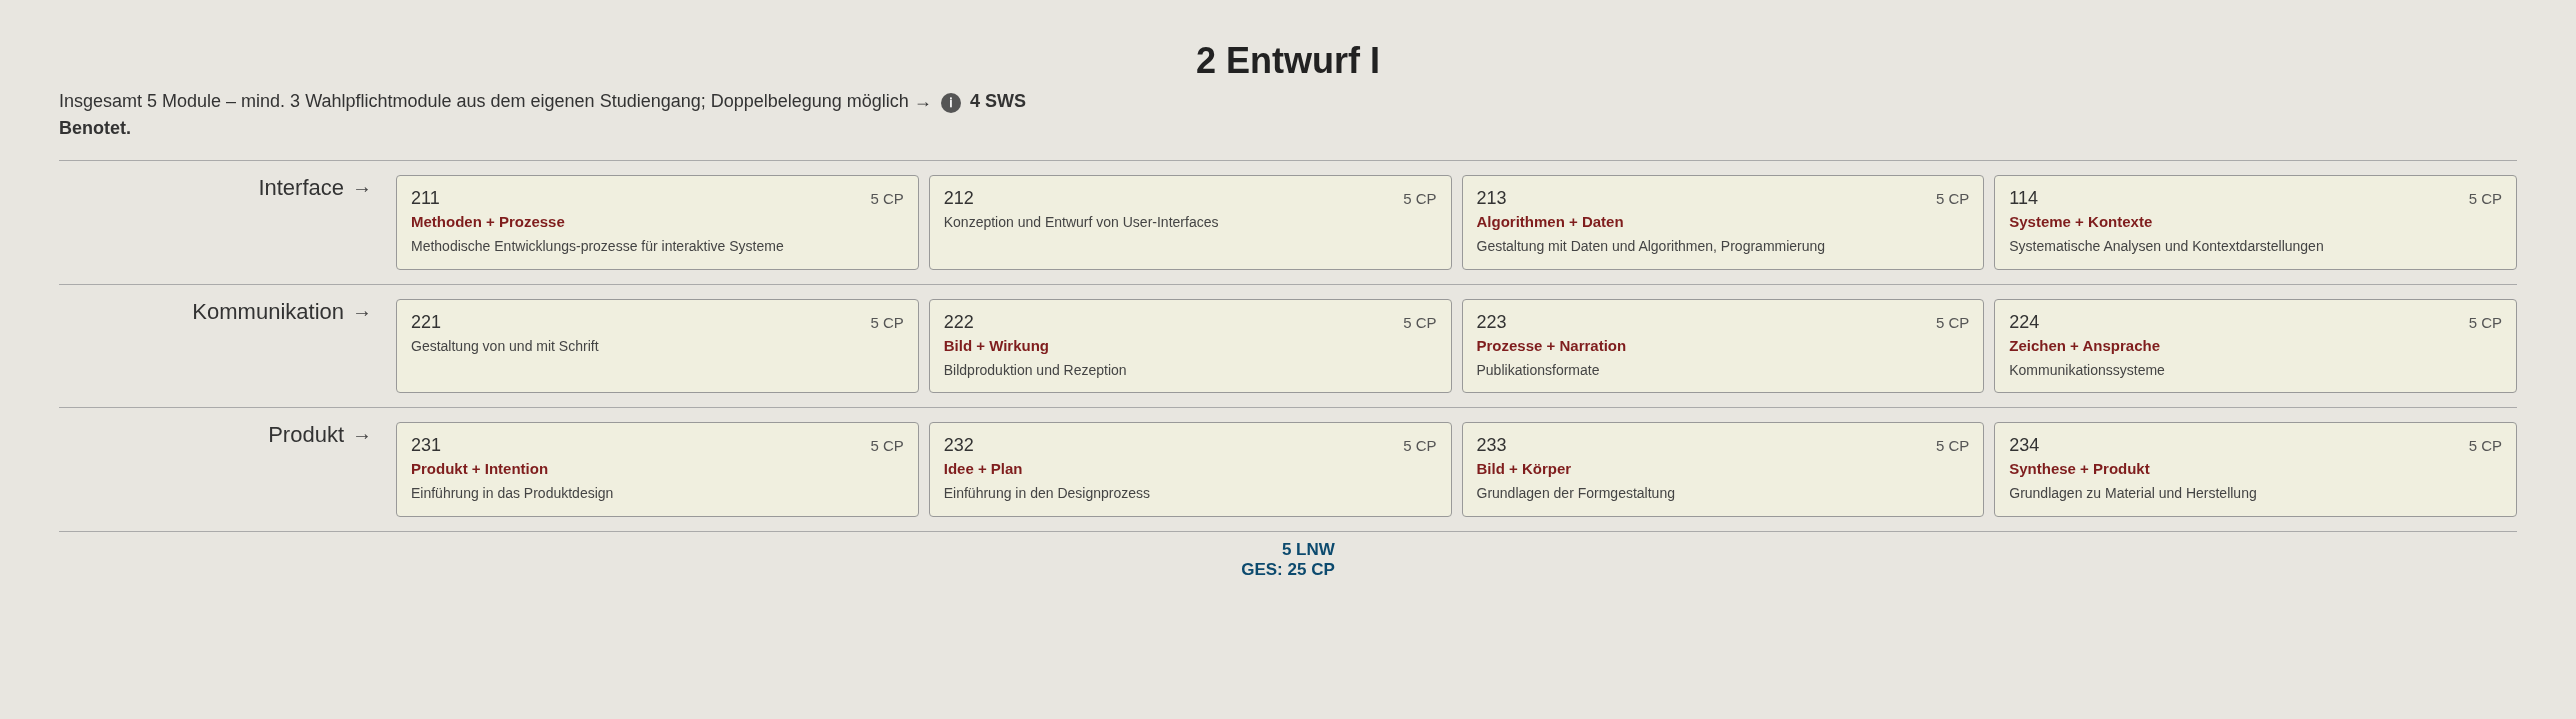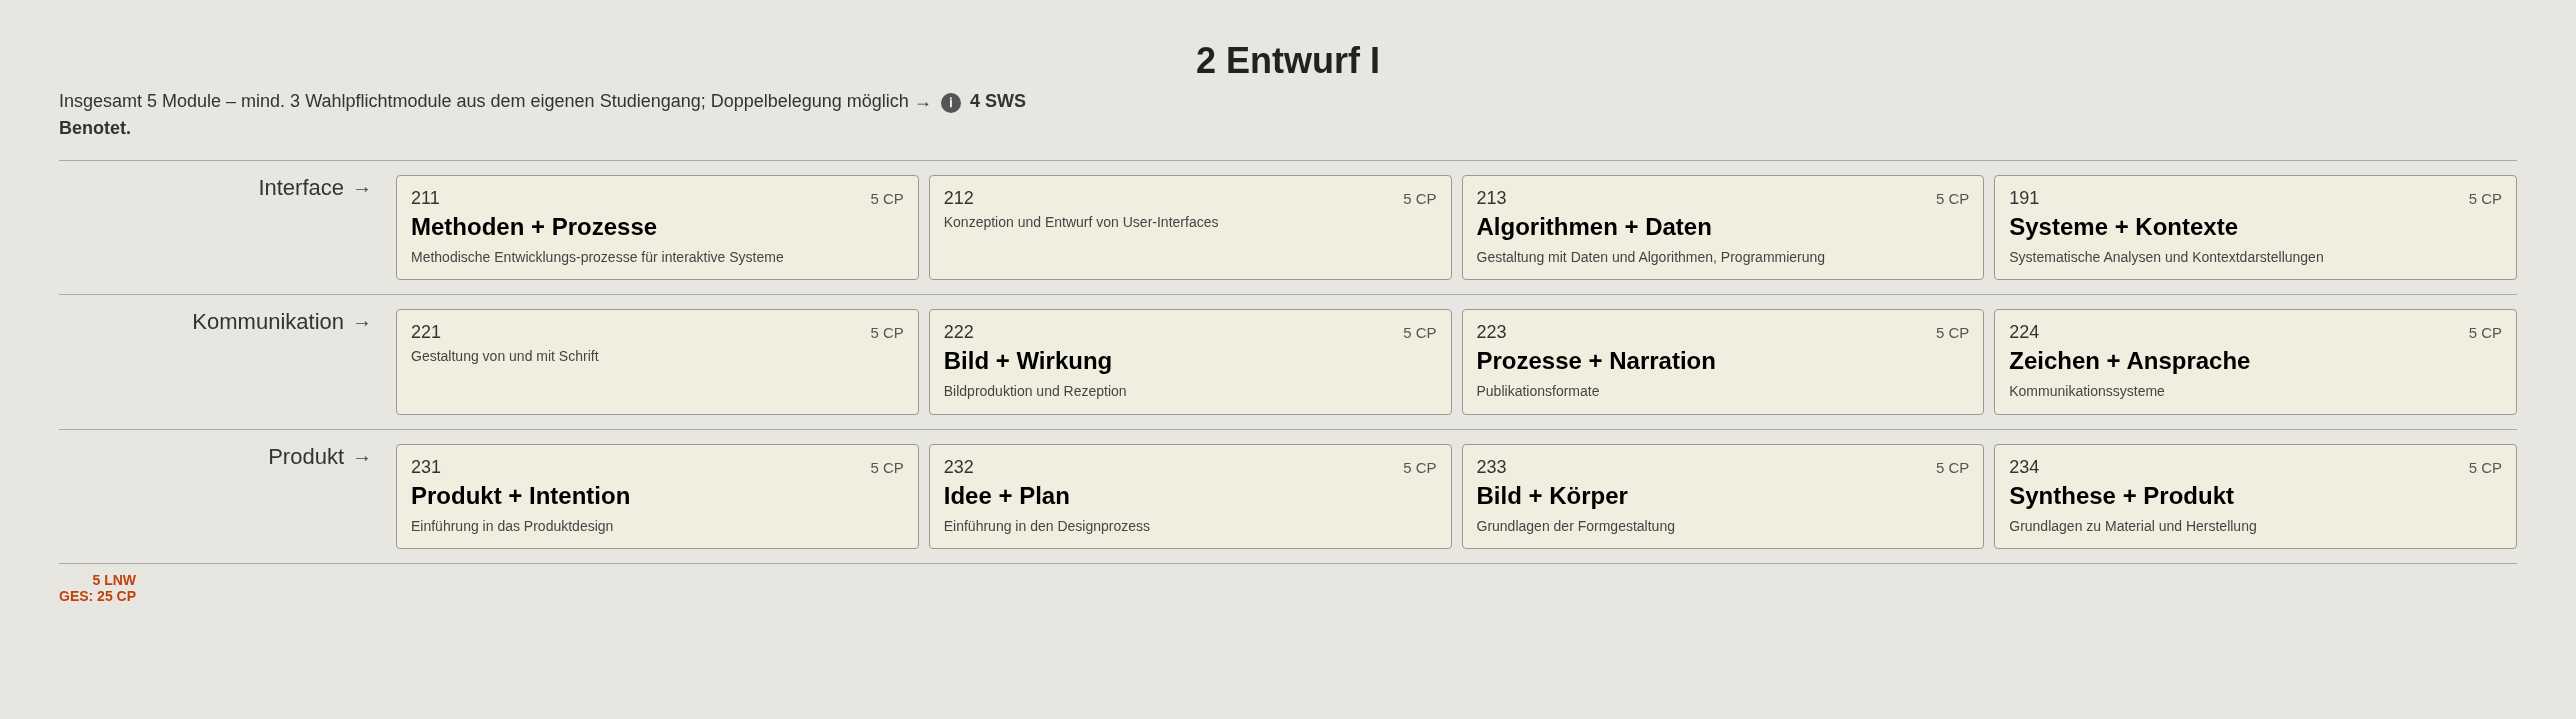--- a/index.html
+++ b/index.html
@@ -108,38 +108,38 @@
       font-size: 18px;
       color: #333;
       font-weight: normal;
     }
     .card-cp {
       font-size: 15px;
       color: #555;
       white-space: nowrap;
     }
     .card-title {
-      font-size: 24px;
-      font-weight: bold;
-      color: #000000;
+      font-size: 15px;
+      font-weight: bold;
+      color: #7f1d1d;
       margin-bottom: 6px;
       line-height: 1.2;
     }
     .card-desc {
       font-size: 14px;
       color: #444;
       line-height: 1.4;
     }
     .footer-area {
       display: flex;
-      justify-content: flex-start;
+      justify-content: center;
       padding-top: 8px;
-      font-size: 14px;
-      font-weight: bold;
-      color: #c2410c;
+      font-size: 17px;
+      font-weight: bold;
+      color: #0c4a6e;
       text-align: right;
     }
   </style>
 </head>
 <body>
 
 <div class="page">
   <div class="header">
     <div class="header-title">2 Entwurf I</div>
     <div class="header-subtitle">
@@ -177,21 +177,21 @@
           <div class="card">
       <div class="card-header">
         <span class="card-number">213</span>
         <span class="card-cp">5 CP</span>
       </div>
       <div class="card-title">Algorithmen + Daten</div>
       <div class="card-desc">Gestaltung mit Daten und Algorithmen, Programmierung</div>
     </div>
           <div class="card">
       <div class="card-header">
-        <span class="card-number">191</span>
+        <span class="card-number">114</span>
         <span class="card-cp">5 CP</span>
       </div>
       <div class="card-title">Systeme + Kontexte</div>
       <div class="card-desc">Systematische Analysen und Kontextdarstellungen</div>
     </div>
         </div>
       </div>
       <div class="grid-row">
         <div class="row-label">
           <span>Kommunikation</span> 

